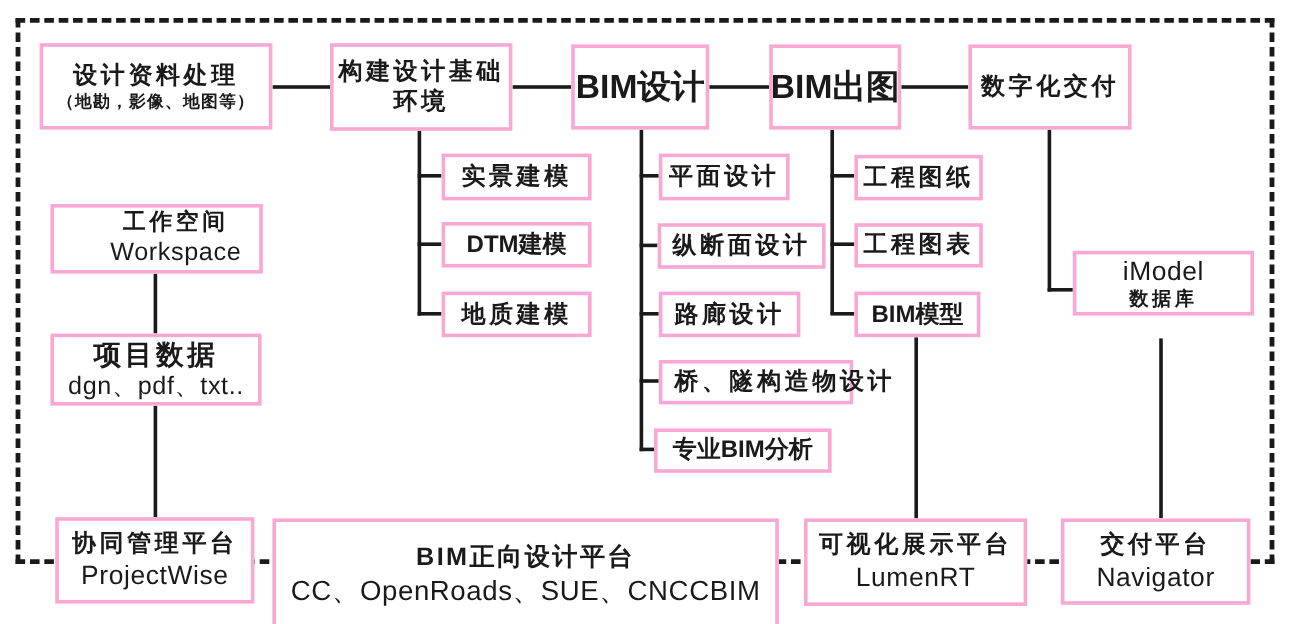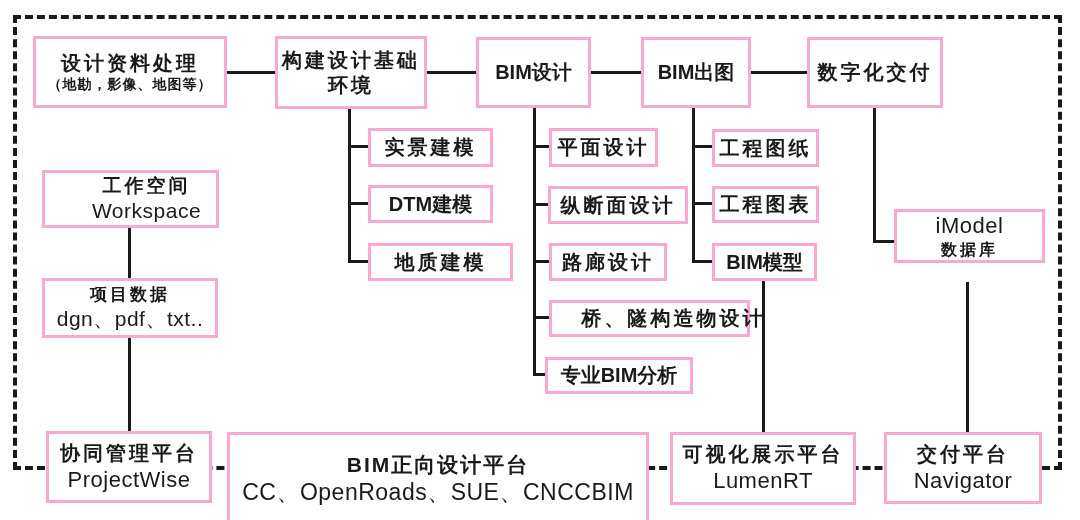--- a/index.html
+++ b/index.html
@@ -16,21 +16,21 @@
     display:flex;flex-direction:column;align-items:center;justify-content:center;
     text-align:center;z-index:2;line-height:1.25;
   }
   .hl,.vl{position:absolute;background:#1a1a1a;z-index:1;}
   .hl{height:3px;}
   .vl{width:3px;}
   .l1{font-size:20px;font-weight:600;white-space:nowrap;}
   .l2{font-size:20px;font-weight:600;white-space:nowrap;}
   .zh{letter-spacing:3px;}
   .sub{font-size:14px;font-weight:600;letter-spacing:1px;}
-  .big{font-size:20px;}
+  .big{font-size:28px;}
   .en{letter-spacing:0.5px;font-weight:500;}
 </style>
 </head>
 <body>
 
 <div id="canvas">
 
   <div class="frame"></div>
 
   <div class="hl" style="left:227px;top:71px;width:48px;"></div>
@@ -84,44 +84,44 @@
   <div class="box" style="left:807px;top:37px;width:136px;height:71px;">
     <span class="l1 zh">数字化交付</span>
   </div>
 
   <div class="box" style="left:42px;top:170px;width:177px;height:58px;padding-left:32px;">
     <span class="l1 zh" style="font-size:19px;">工作空间</span>
     <span class="l2 en" style="font-size:21px;">Workspace</span>
   </div>
 
   <div class="box" style="left:42px;top:278px;width:176px;height:60px;">
-    <span class="l1 zh" style="font-size:17px;text-align:center;">项目数据</span>
+    <span class="l1 zh" style="font-size:23px;text-align:center;">项目数据</span>
     <span class="l2 en" style="font-size:21px;">dgn、pdf、txt..</span>
   </div>
 
   <div class="box" style="left:368px;top:128px;width:125px;height:39px;">
     <span class="l1 zh">实景建模</span>
   </div>
   <div class="box" style="left:368px;top:185px;width:125px;height:38px;">
     <span class="l1">DTM建模</span>
   </div>
-  <div class="box" style="left:368px;top:243px;width:145px;height:38px;">
+  <div class="box" style="left:368px;top:243px;width:125px;height:38px;">
     <span class="l1 zh">地质建模</span>
   </div>
 
   <div class="box" style="left:549px;top:128px;width:109px;height:39px;">
     <span class="l1 zh">平面设计</span>
   </div>
   <div class="box" style="left:548px;top:186px;width:140px;height:38px;">
     <span class="l1 zh">纵断面设计</span>
   </div>
   <div class="box" style="left:549px;top:243px;width:118px;height:38px;">
     <span class="l1 zh">路廊设计</span>
   </div>
-  <div class="box" style="left:549px;top:300px;width:201px;height:37px;padding-left:48px;">
+  <div class="box" style="left:549px;top:300px;width:162px;height:37px;padding-left:48px;">
     <span class="l1 zh">桥、隧构造物设计</span>
   </div>
   <div class="box" style="left:545px;top:357px;width:148px;height:37px;">
     <span class="l1">专业BIM分析</span>
   </div>
 
   <div class="box" style="left:712px;top:129px;width:107px;height:38px;">
     <span class="l1 zh">工程图纸</span>
   </div>
   <div class="box" style="left:712px;top:186px;width:107px;height:37px;">

